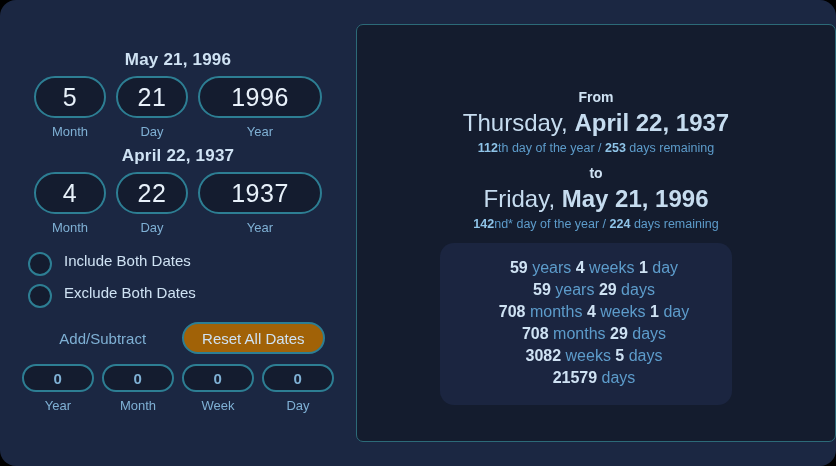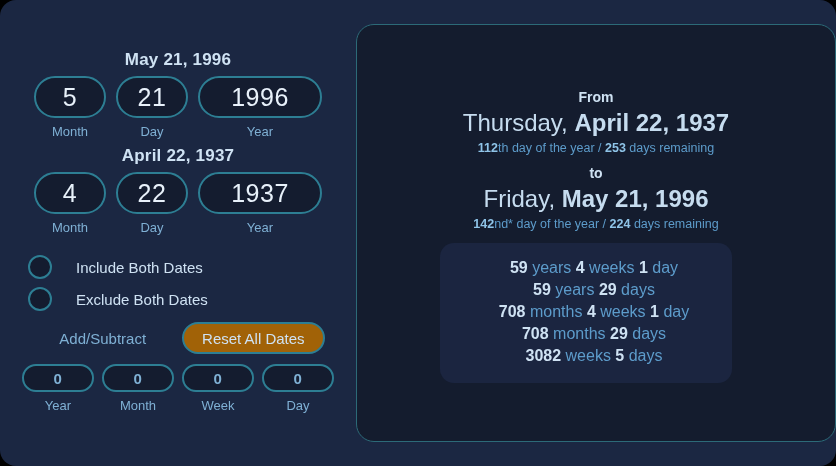--- a/index.html
+++ b/index.html
@@ -86,22 +86,21 @@
   }
 
   
   .radio-group {
     position: absolute;
     top: 252px;
     left: 28px;
   }
   .radio-line {
     display: flex;
-    align-items: center;
-    gap: 24px;
+    gap: 12px;
     height: 30px;
     margin-bottom: 2px;
   }
   .radio-dot {
     width: 24px;
     height: 24px;
     border: 2px solid #2d7e93;
     border-radius: 50%;
     background: #141c2f;
     box-sizing: border-box;
@@ -162,21 +161,21 @@
 
   
   .right-panel {
     position: absolute;
     left: 356px;
     top: 24px;
     width: 480px;
     height: 418px;
     box-sizing: border-box;
     border: 1px solid #2c6a78;
-    border-radius: 18px;
+    border-radius: 7px;
     background: #141c2e;
   }
 
   .from-block { position: absolute; top: 62px; width: 100%; text-align: center; }
   .to-block   { position: absolute; top: 138px; width: 100%; text-align: center; }
 
   .conj {
     font-size: 14px;
     font-weight: bold;
     color: #cfe2f3;
@@ -329,15 +328,18 @@
       </div>
       <div class="result-line">
         <b>708</b><span> months </span><b>4</b><span> weeks </span><b>1</b><span> day</span>
       </div>
       <div class="result-line">
         <b>708</b><span> months </span><b>29</b><span> days</span>
       </div>
       <div class="result-line">
         <b>3082</b><span> weeks </span><b>5</b><span> days</span>
       </div>
+      <div class="result-line">
+        <b>21579</b><span> days</span>
+      </div>
     </div>
   </div>
 </div>
 
 </body></html>

